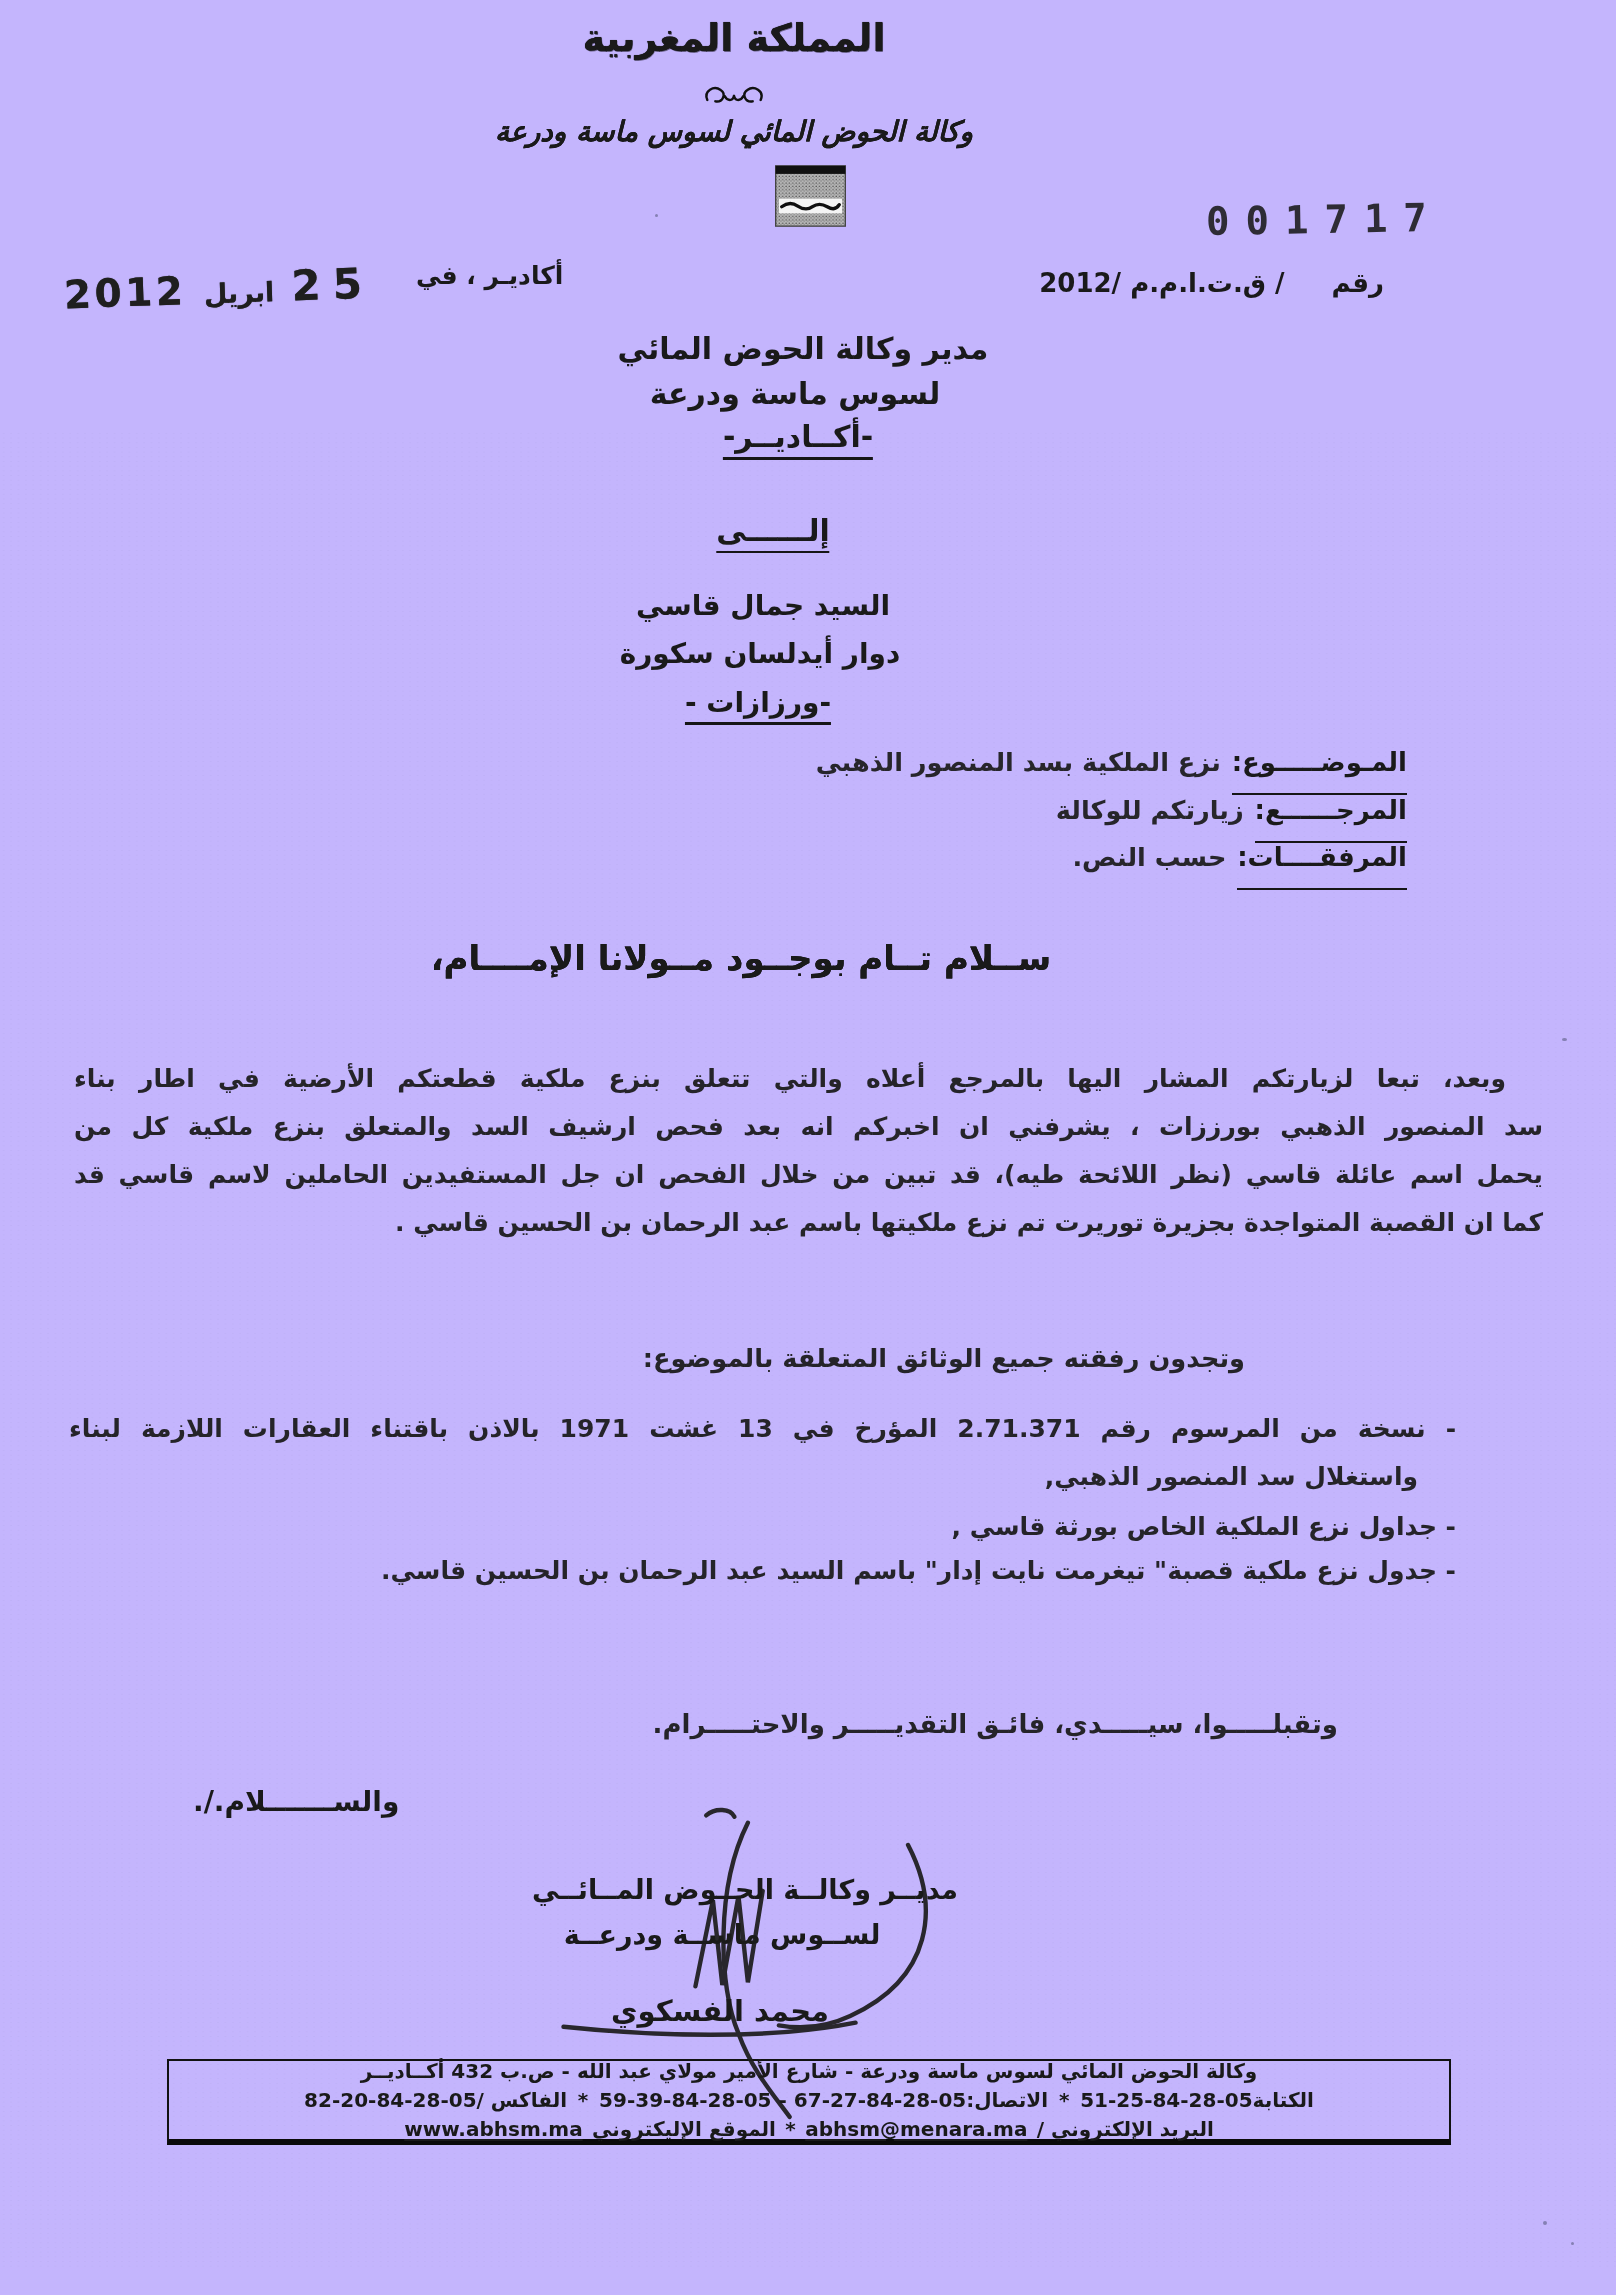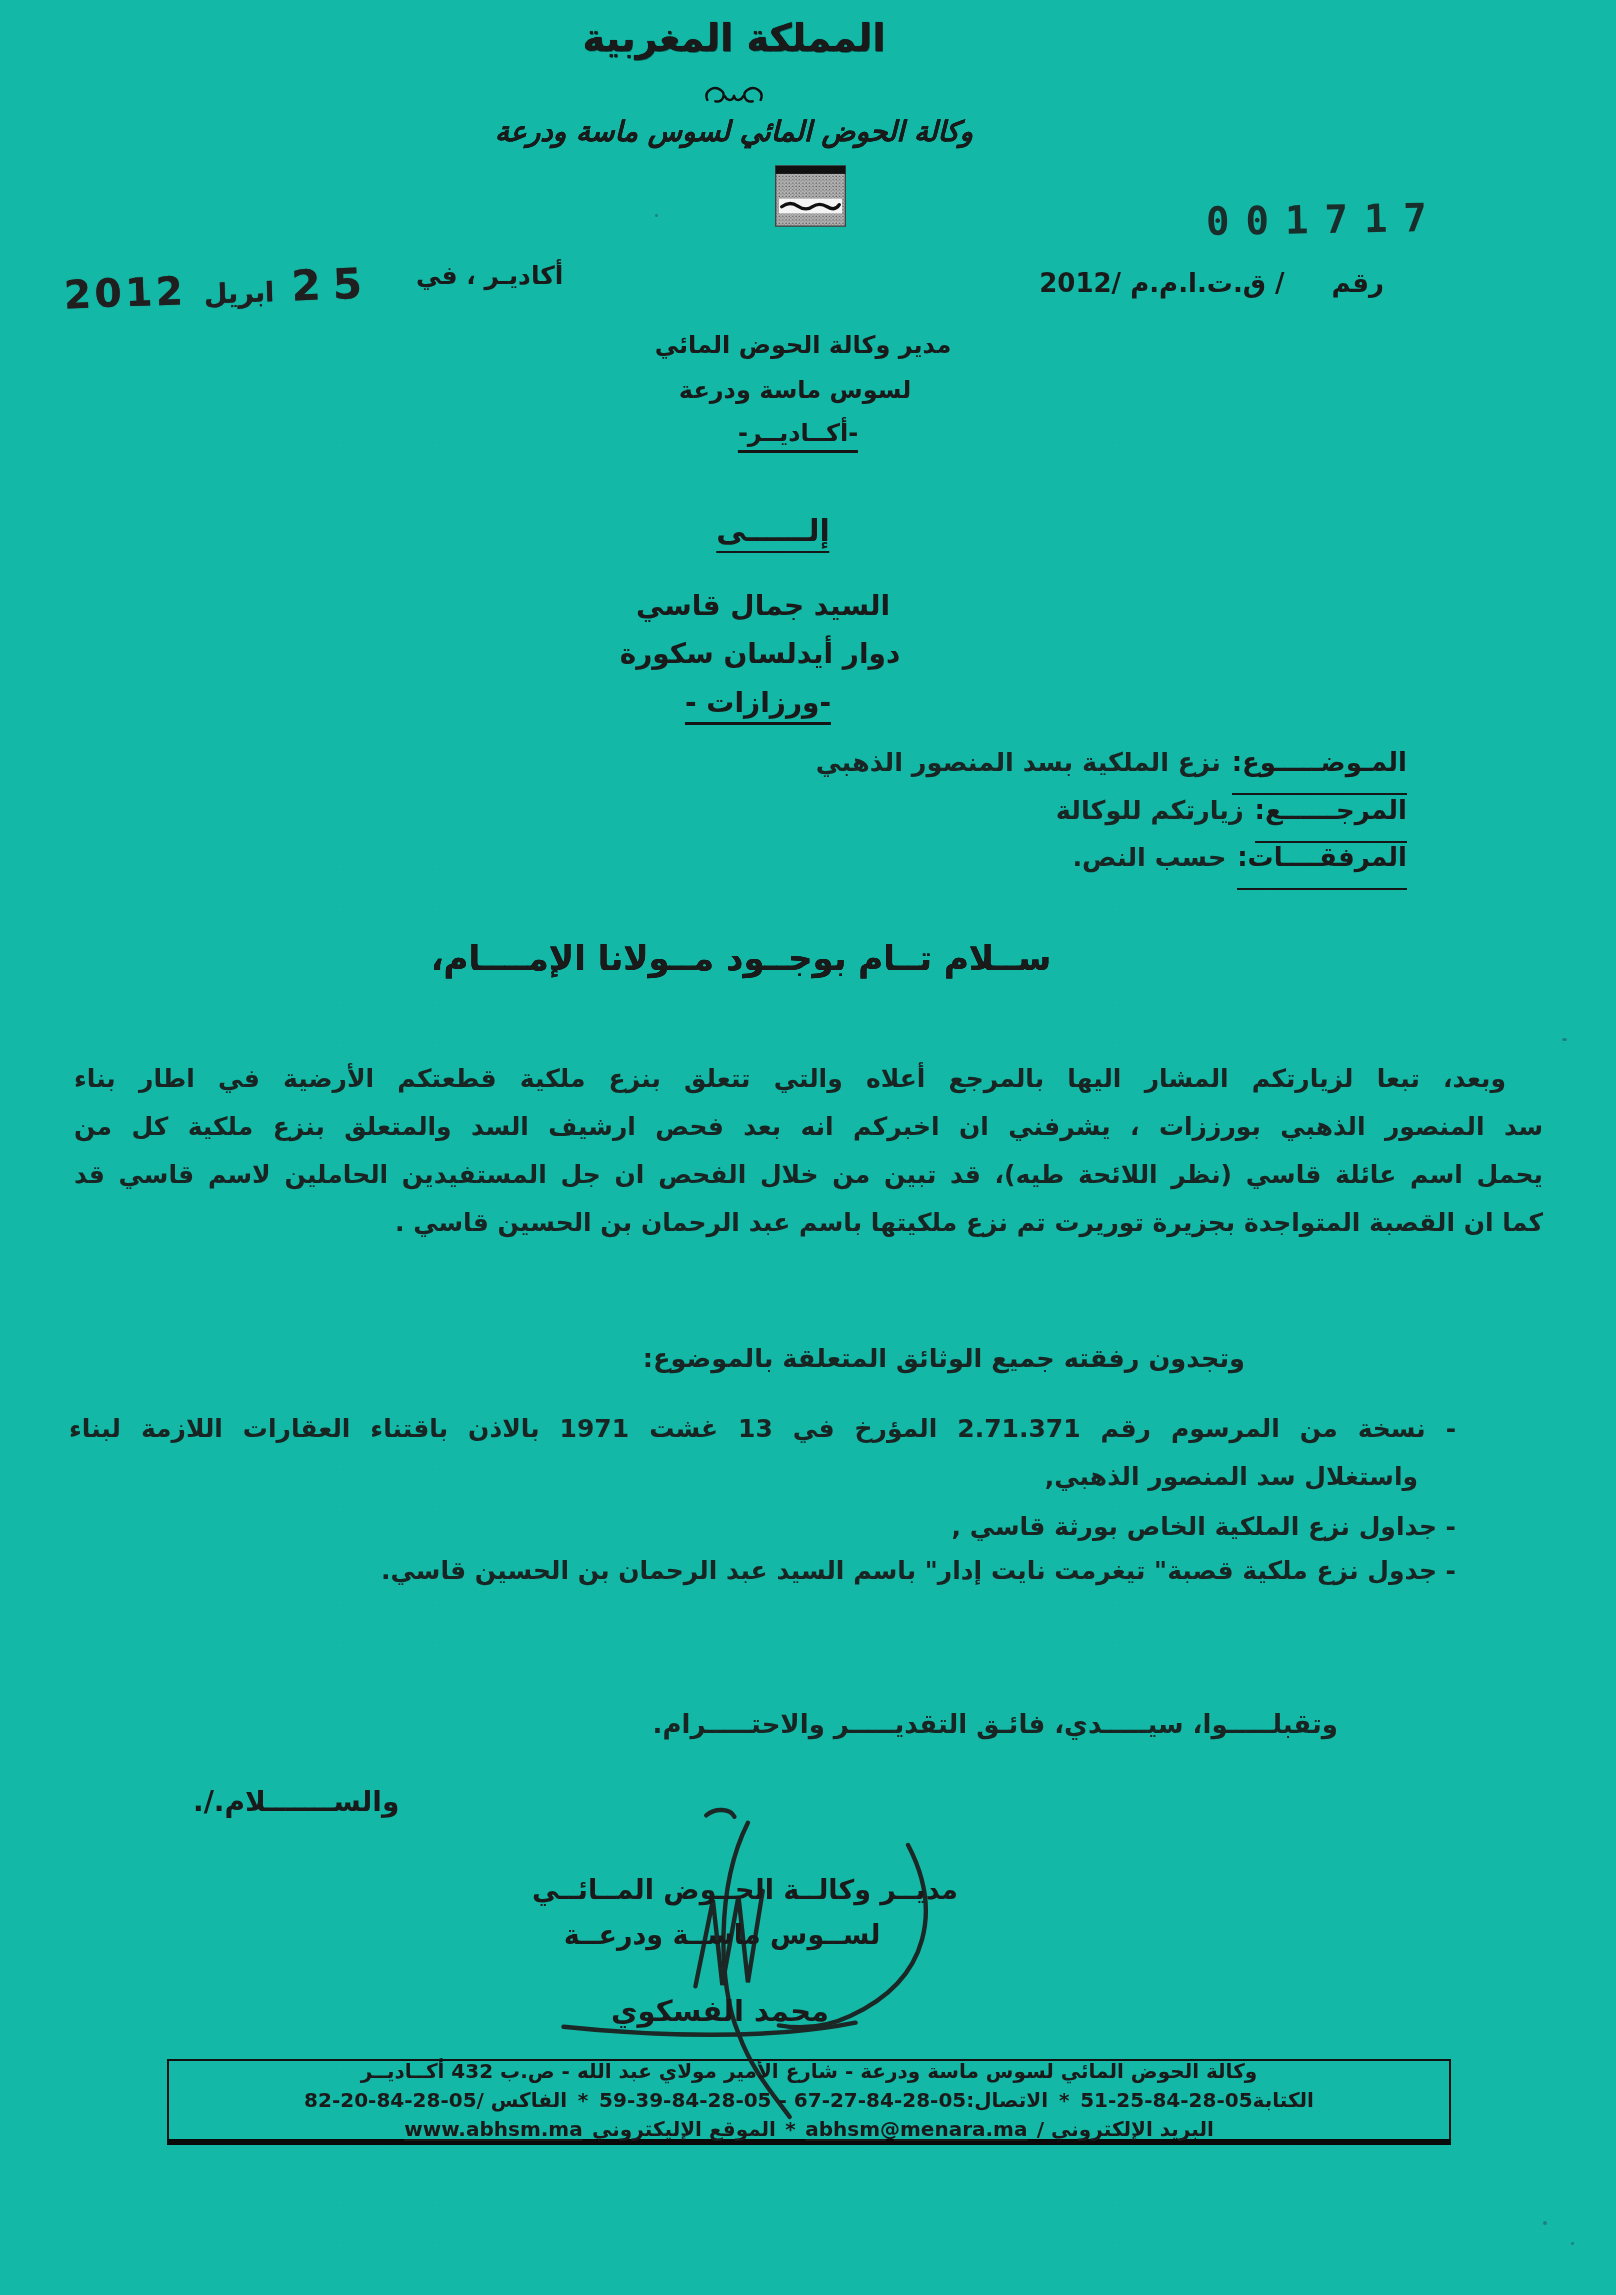--- a/index.html
+++ b/index.html
@@ -1,18 +1,18 @@
 <!DOCTYPE html>
 <html lang="ar" dir="rtl" style="font-size:10.8px"><head>
 <meta charset="utf-8">
 <title>Scanned Letter</title>
 <style>
   html,body{margin:0;padding:0;background:#e8e8e8;}
   .page{
-    position:relative;width:1616px;height:2295px;background:#14b8a6;
+    position:relative;width:1616px;height:2295px;background:#c4b5fd;
     font-family:"DejaVu Sans", sans-serif;color:#1a1a1a;direction:rtl;overflow:hidden;margin-left:19px;
   }
   .abs{position:absolute;}
   .ctr{transform:translateX(-50%);}
   .noise{
     position:absolute;left:0;right:0;top:431px;bottom:27px;pointer-events:none;
     background-image:radial-gradient(circle, rgba(70,80,110,.55) 0.7px, transparent 0.9px);
     background-size:7.4px 4.7px;opacity:.07;
   }
   .kingdom{font-size:38px;font-weight:bold;letter-spacing:0.7px;
@@ -21,21 +21,21 @@
     text-shadow:0 0 0.4px #000;}
   .stampnum{font-family:"DejaVu Sans Mono", monospace;font-size:39px;font-weight:bold;
     letter-spacing:16px;transform:rotate(-1deg);opacity:.88;white-space:nowrap;}
   .refline{display:flex;gap:47px;font-size:26px;font-weight:bold;white-space:nowrap;}
   .placedate{font-size:25px;font-weight:bold;white-space:nowrap;}
   .datestamp{display:flex;gap:17.5px;align-items:baseline;transform:rotate(-2deg);
     font-weight:bold;color:#1f1f1f;text-shadow:0 0 0.7px #333;white-space:nowrap;}
   .datestamp .dd{font-size:42px;letter-spacing:12px;}
   .datestamp .mm{font-size:27px;}
   .datestamp .yy{font-size:39px;letter-spacing:3.4px;}
-  .addr{font-size:24px;font-weight:bold;white-space:nowrap;}
+  .addr{font-size:30px;font-weight:bold;white-space:nowrap;}
   .uline{border-bottom:3.4px solid #161616;padding-bottom:3.4px;}
   .uline3{border-bottom:2.7px solid #161616;padding-bottom:2.7px;}
   .subj-row{display:flex;gap:10.8px;font-size:25.6px;white-space:nowrap;align-items:baseline;}
   .subj-label{font-weight:bold;font-size:26px;border-bottom:2.7px solid #161616;padding-bottom:16px;}
   .subj-value{font-weight:bold;opacity:.92;}
   .greeting{font-size:34px;font-weight:bold;white-space:nowrap;text-shadow:0 0 0.4px #000;}
   .bodyblock{width:1469px;font-size:25px;font-weight:bold;opacity:.93;}
   .bodyline{line-height:48px;height:48px;text-align:justify;text-align-last:justify;white-space:nowrap;}
   .bodyline.first{text-indent:37px;}
   .bodyline.last{text-align:right;text-align-last:right;}

